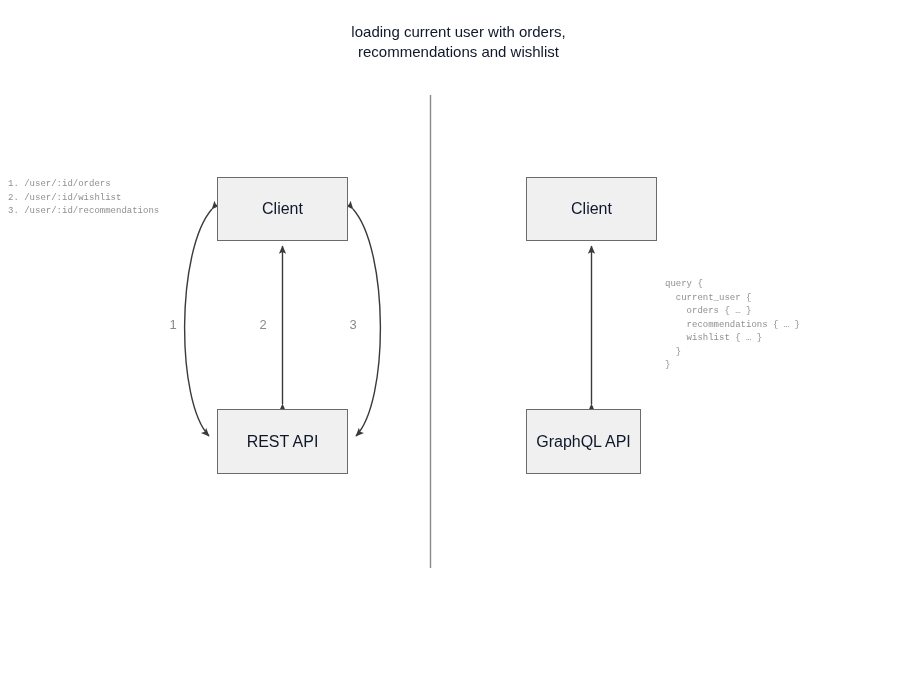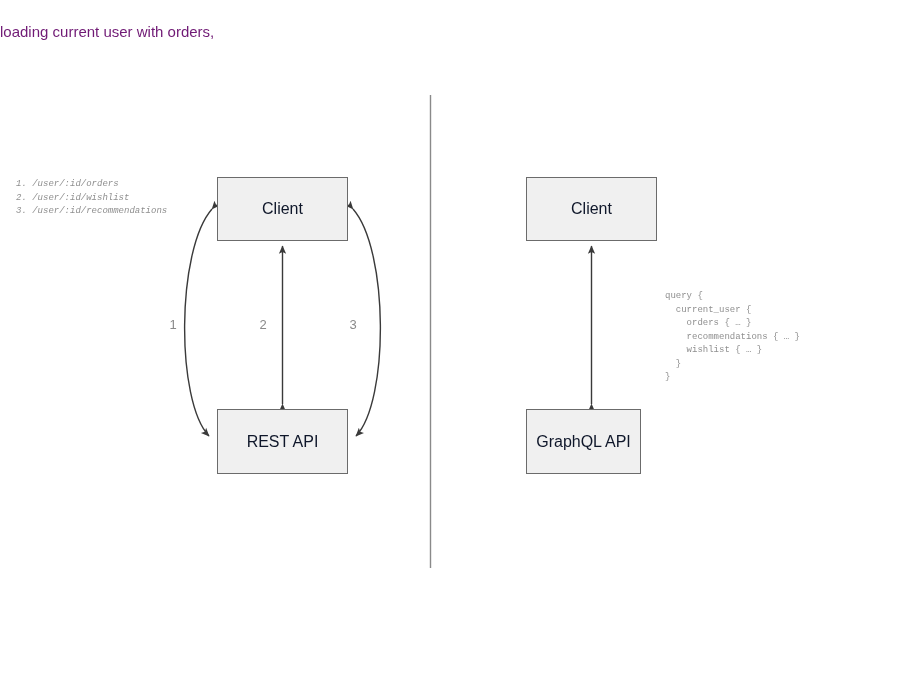--- a/index.html
+++ b/index.html
@@ -19,24 +19,25 @@
     position: absolute;
     left: 0; top: 0;
     width: 917px;
     height: 689px;
   }
   .title {
     position: absolute;
     left: 0;
     top: 22px;
     width: 917px;
+    text-align: center;
     font-family: "Liberation Sans", sans-serif;
     font-size: 15px;
     line-height: 20px;
-    color: #701a75;
+    color: #0f172a;
     white-space: pre;
   }
   .node {
     position: absolute;
     box-sizing: border-box;
     background: #f0f0f0;
     border: 1.3px solid #6b6b6b;
     display: flex;
     align-items: center;
     justify-content: center;
@@ -62,22 +63,22 @@
   .lbl-3 { left: 343px; top: 317px; }
 
   .codeblock {
     position: absolute;
     font-family: "Liberation Mono", "DejaVu Sans Mono", monospace;
     font-size: 9px;
     line-height: 13.5px;
     color: #8f8f8f;
     white-space: pre;
   }
-  .rest-list { left: 16px; top: 178px; font-style: italic; }
-  .gql-query { left: 665px; top: 290px; }
+  .rest-list { left: 8px; top: 178px; }
+  .gql-query { left: 665px; top: 278px; }
 </style>
 </head>
 <body>
 
 <svg id="canvas" viewBox="0 0 917 689" xmlns="http://www.w3.org/2000/svg">
   <defs>
     <marker id="arrowhead" markerWidth="7" markerHeight="7" refX="5.6" refY="3" orient="auto" markerUnits="strokeWidth">
       <path d="M0,0.4 L6,3 L0,5.6 L1.3,3 Z" fill="#3a3a3a"></path>
     </marker>
   </defs>
@@ -86,21 +87,21 @@
 
   <path d="M212,209 C176,250 176,402 209,436" fill="none" stroke="#3a3a3a" stroke-width="1.4" marker-start="url(#arrowhead)" marker-end="url(#arrowhead)"></path>
 
   <path d="M282.5,404 L282.5,246" fill="none" stroke="#3a3a3a" stroke-width="1.4" marker-start="url(#arrowhead)" marker-end="url(#arrowhead)"></path>
 
   <path d="M353,209 C389,250 389,402 356,436" fill="none" stroke="#3a3a3a" stroke-width="1.4" marker-start="url(#arrowhead)" marker-end="url(#arrowhead)"></path>
 
   <path d="M591.5,404 L591.5,246" fill="none" stroke="#3a3a3a" stroke-width="1.4" marker-start="url(#arrowhead)" marker-end="url(#arrowhead)"></path>
 </svg>
 
-<div class="title"><span>loading current user with orders,</span><br></div>
+<div class="title"><span>loading current user with orders,</span><br><span>recommendations and wishlist</span></div>
 
 <div class="node node-client-left">
     <span>Client</span>
   </div>
 <div class="node node-rest">
     <span>REST API</span>
   </div>
 
 <div class="node node-client-right">
     <span>Client</span>

